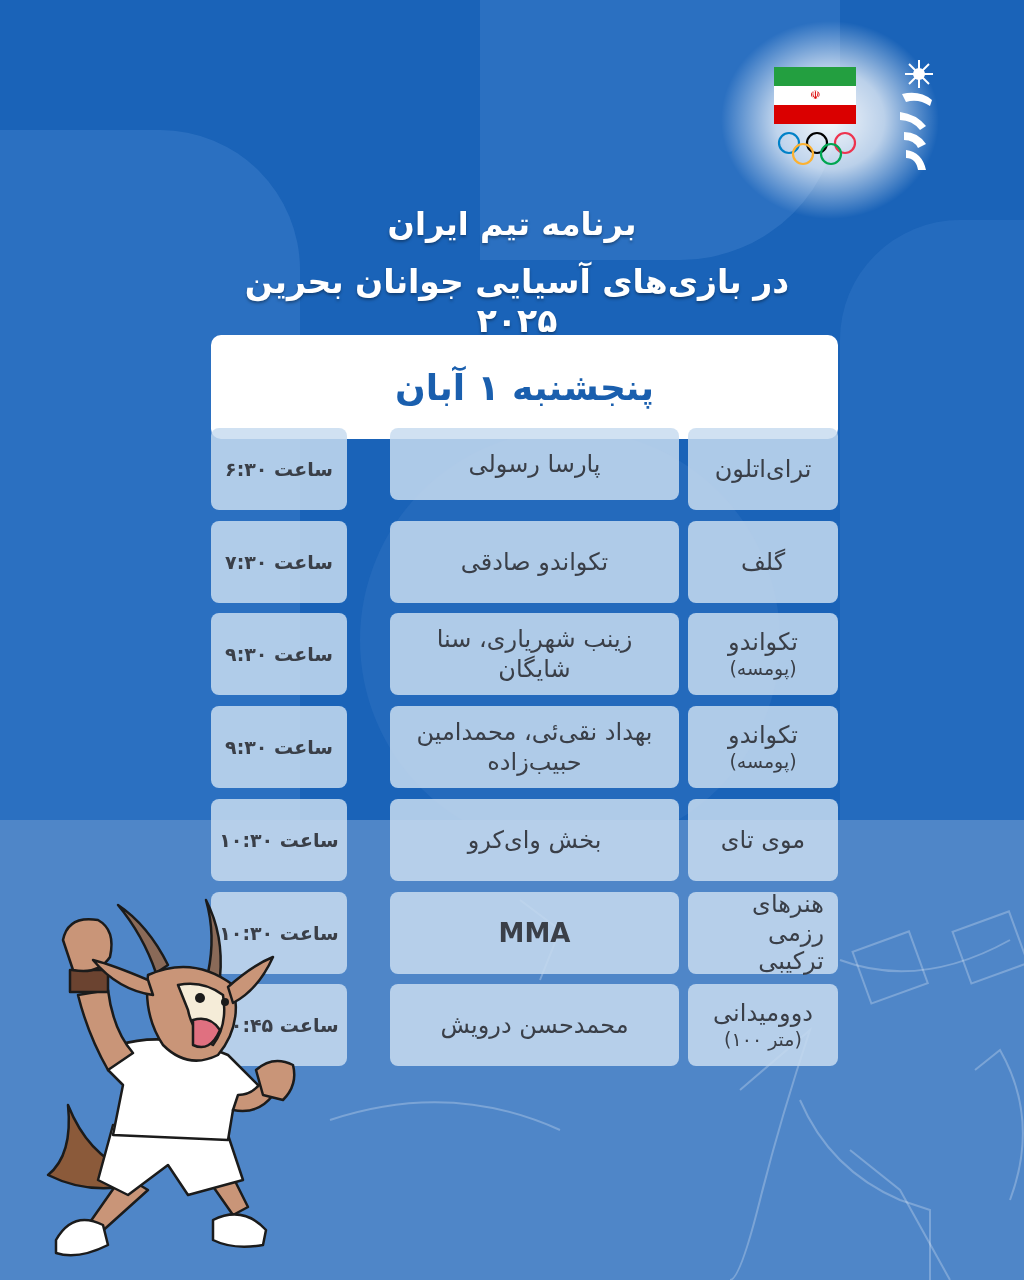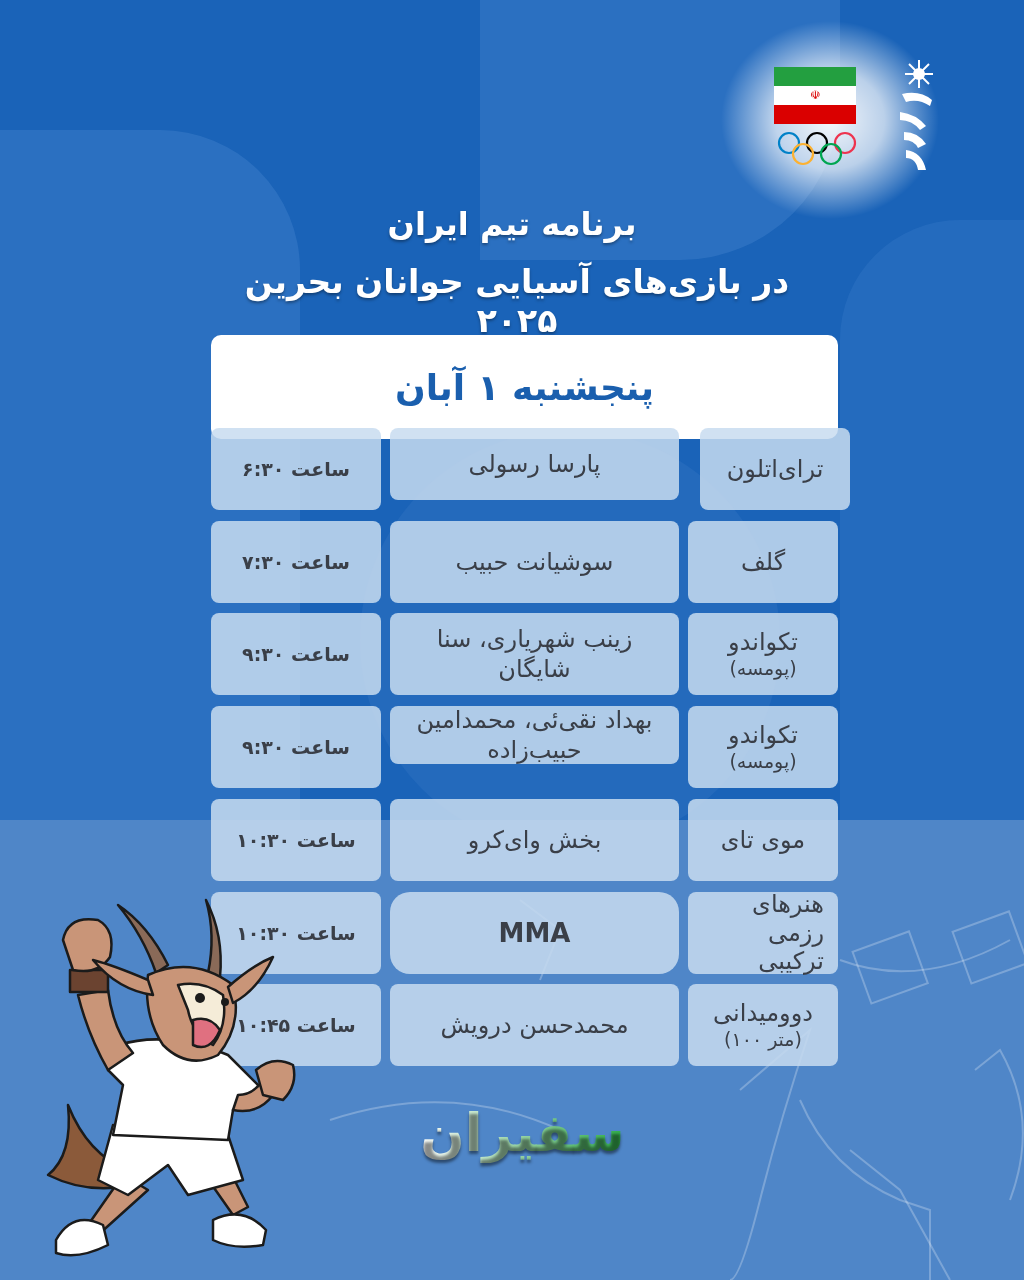--- a/index.html
+++ b/index.html
@@ -29,21 +29,21 @@
     position:absolute; left:211px; top:335px; width:627px; height:104px;
     background:#ffffff; border-radius:10px;
     display:flex; align-items:center; justify-content:center;
   }
   .day-card span { color:#1a5fae; font-size:36px; font-weight:bold; direction:rtl; }
   .cell {
     position:absolute; background:rgba(200,220,240,0.85); border-radius:8px;
     display:flex; align-items:center; justify-content:center; text-align:center;
     color:#3a3f48; direction:rtl; box-sizing:border-box; padding:0 6px;
   }
-  .c-time { left:211px; width:170px; font-size:19px; font-weight:bold; }
+  .c-time { left:211px; width:136px; font-size:19px; font-weight:bold; }
   .c-name { left:390px; width:289px; font-size:24px; line-height:1.25; }
   .c-sport { left:688px; width:150px; font-size:24px; line-height:1.2; }
   .c-sport .sub { display:block; font-size:19px; }
   .slogan {
     position:absolute; left:325px; top:1098px; width:395px; height:70px;
     display:flex; direction:rtl; justify-content:center; align-items:center; gap:14px;
     font-size:52px; font-weight:bold; text-shadow:0 3px 3px rgba(0,0,0,0.45);
   }
   .mascot { position:absolute; left:28px; top:895px; width:280px; height:380px; }
 </style>
@@ -108,77 +108,76 @@
 </svg>
 
 <div class="title t1">برنامه تیم ایران</div>
 <div class="title t2">در بازی‌های آسیایی جوانان بحرین ۲۰۲۵</div>
 
 <div class="day-card">
   <span>پنجشنبه ۱ آبان</span>
 </div>
 
 <div>
-  <div class="cell c-sport" style="top:428px;height:82px;margin-left:12px;">
+  <div class="cell c-sport" style="top:428px;height:82px;">
     <span><span>ترای‌اتلون</span></span>
   </div>
   <div class="cell c-name" style="top:428px;height:72px;">پارسا رسولی</div>
   <div class="cell c-time" style="top:428px;height:82px;">ساعت ۶:۳۰</div>
 </div>
 
 <div>
   <div class="cell c-sport" style="top:521px;height:82px;">
     <span><span>گلف</span></span>
   </div>
-  <div class="cell c-name" style="top:521px;height:82px;">سوشیانت حبیب</div>
+  <div class="cell c-name" style="top:521px;height:82px;">تکواندو صادقی</div>
   <div class="cell c-time" style="top:521px;height:82px;">ساعت ۷:۳۰</div>
 </div>
 
 <div>
   <div class="cell c-sport" style="top:613px;height:82px;">
     <span><span>تکواندو</span><span class="sub">(پومسه)</span></span>
   </div>
   <div class="cell c-name" style="top:613px;height:82px;padding:16px 40px;">زینب شهریاری، سنا شایگان</div>
   <div class="cell c-time" style="top:613px;height:82px;">ساعت ۹:۳۰</div>
 </div>
 
 <div>
   <div class="cell c-sport" style="top:706px;height:82px;">
     <span><span>تکواندو</span><span class="sub">(پومسه)</span></span>
   </div>
-  <div class="cell c-name" style="top:706px;height:58px;padding:0 10px;">بهداد نقی‌ئی، محمدامین حبیب‌زاده</div>
+  <div class="cell c-name" style="top:706px;height:82px;padding:0 10px;">بهداد نقی‌ئی، محمدامین حبیب‌زاده</div>
   <div class="cell c-time" style="top:706px;height:82px;">ساعت ۹:۳۰</div>
 </div>
 
 <div>
   <div class="cell c-sport" style="top:799px;height:82px;">
     <span><span>موی تای</span></span>
   </div>
   <div class="cell c-name" style="top:799px;height:82px;">بخش وای‌کرو</div>
   <div class="cell c-time" style="top:799px;height:82px;">ساعت ۱۰:۳۰</div>
 </div>
 
 <div>
   <div class="cell c-sport" style="top:892px;height:82px;padding:0 14px;text-align:right;">
     <span><span>هنرهای رزمی ترکیبی</span></span>
   </div>
-  <div class="cell c-name" style="top:892px;height:82px;font-weight:bold;font-size:26px;border-radius:20px;">MMA</div>
+  <div class="cell c-name" style="top:892px;height:82px;font-weight:bold;font-size:26px;">MMA</div>
   <div class="cell c-time" style="top:892px;height:82px;">ساعت ۱۰:۳۰</div>
 </div>
 
 <div>
   <div class="cell c-sport" style="top:984px;height:82px;">
     <span><span>دوومیدانی</span><span class="sub">(متر ۱۰۰)</span></span>
   </div>
   <div class="cell c-name" style="top:984px;height:82px;">محمدحسن درویش</div>
   <div class="cell c-time" style="top:984px;height:82px;">ساعت ۱۰:۴۵</div>
 </div>
 
 <div class="slogan">
-  <span style="background:linear-gradient(90deg,#ffffff,#2fae4a);-webkit-background-clip:text;background-clip:text;color:transparent;">سفیران</span>
 </div>
 
 <svg class="mascot" viewBox="0 0 280 380">
   <g stroke="#1b1b1b" stroke-width="2.5" stroke-linejoin="round">
 
     <path d="M140 70 Q120 30 90 10 Q115 40 128 78 Z" fill="#8a6a58"></path>
     <path d="M180 78 Q188 40 178 5 Q196 40 192 82 Z" fill="#8a6a58"></path>
 
     <path d="M100 275 Q60 260 40 210 Q45 260 20 280 Q60 300 105 290 Z" fill="#8b5a3a"></path>
 

